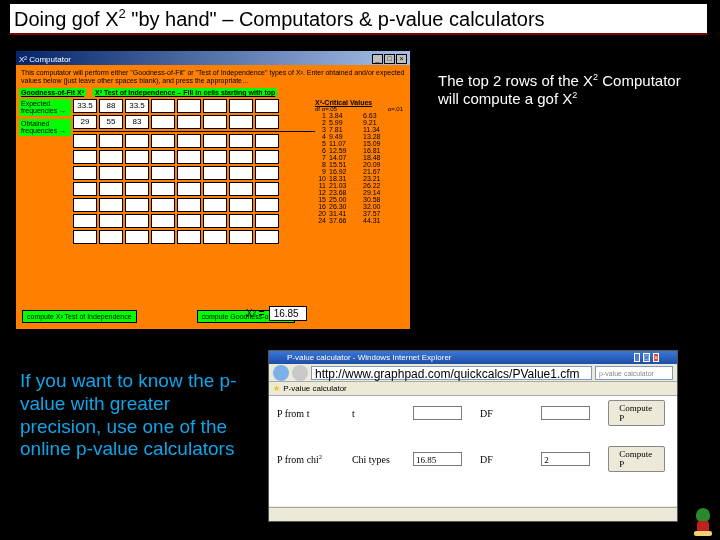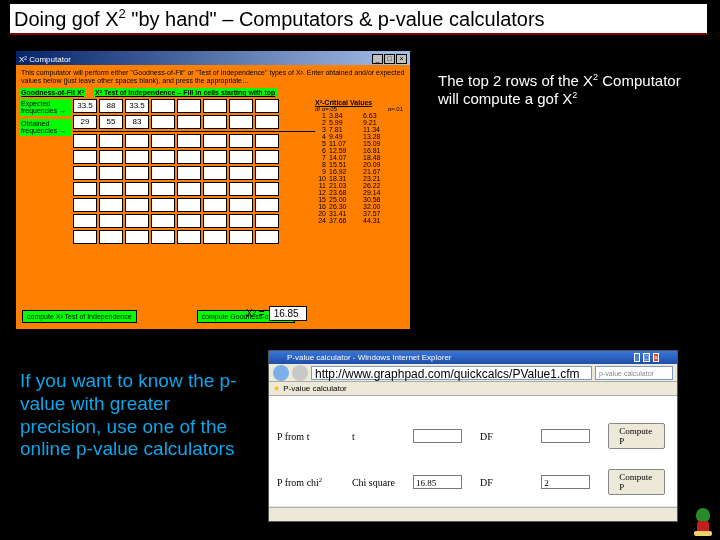--- a/index.html
+++ b/index.html
@@ -235,21 +235,21 @@
     font-size: 8px;
     height: 14px;
     display:flex;
     align-items:center;
     gap:3px;
   }
   .bw-star { color: #f2c300; }
   .bw-content {
     background: #fff;
     height: calc(100% - 60px);
-    padding: 27px 8px;
+    padding: 4px 8px;
     position: relative;
   }
   .calc-row {
     display: flex;
     align-items: center;
     margin-bottom: 20px;
     font-family: "Times New Roman", serif;
     font-size: 10px;
     gap: 18px;
   }
@@ -550,21 +550,21 @@
     <div class="calc-row">
       <span class="lbl">P from t</span>
       <span class="sublbl">t</span>
       <span class="inp"></span>
       <span class="sublbl">DF</span>
       <span class="inp"></span>
       <span class="compute">Compute P</span>
     </div>
     <div class="calc-row">
       <span class="lbl" id="lbl-chi2">P from chi<sup>2</sup></span>
-      <span class="sublbl">Chi square</span>
+      <span class="sublbl">Chi types</span>
       <span class="inp">16.85</span>
       <span class="sublbl">DF</span>
       <span class="inp">2</span>
       <span class="compute">Compute P</span>
     </div>
   </div>
   <div class="bw-status"></div>
 </div>
 
 <div class="marvin">

